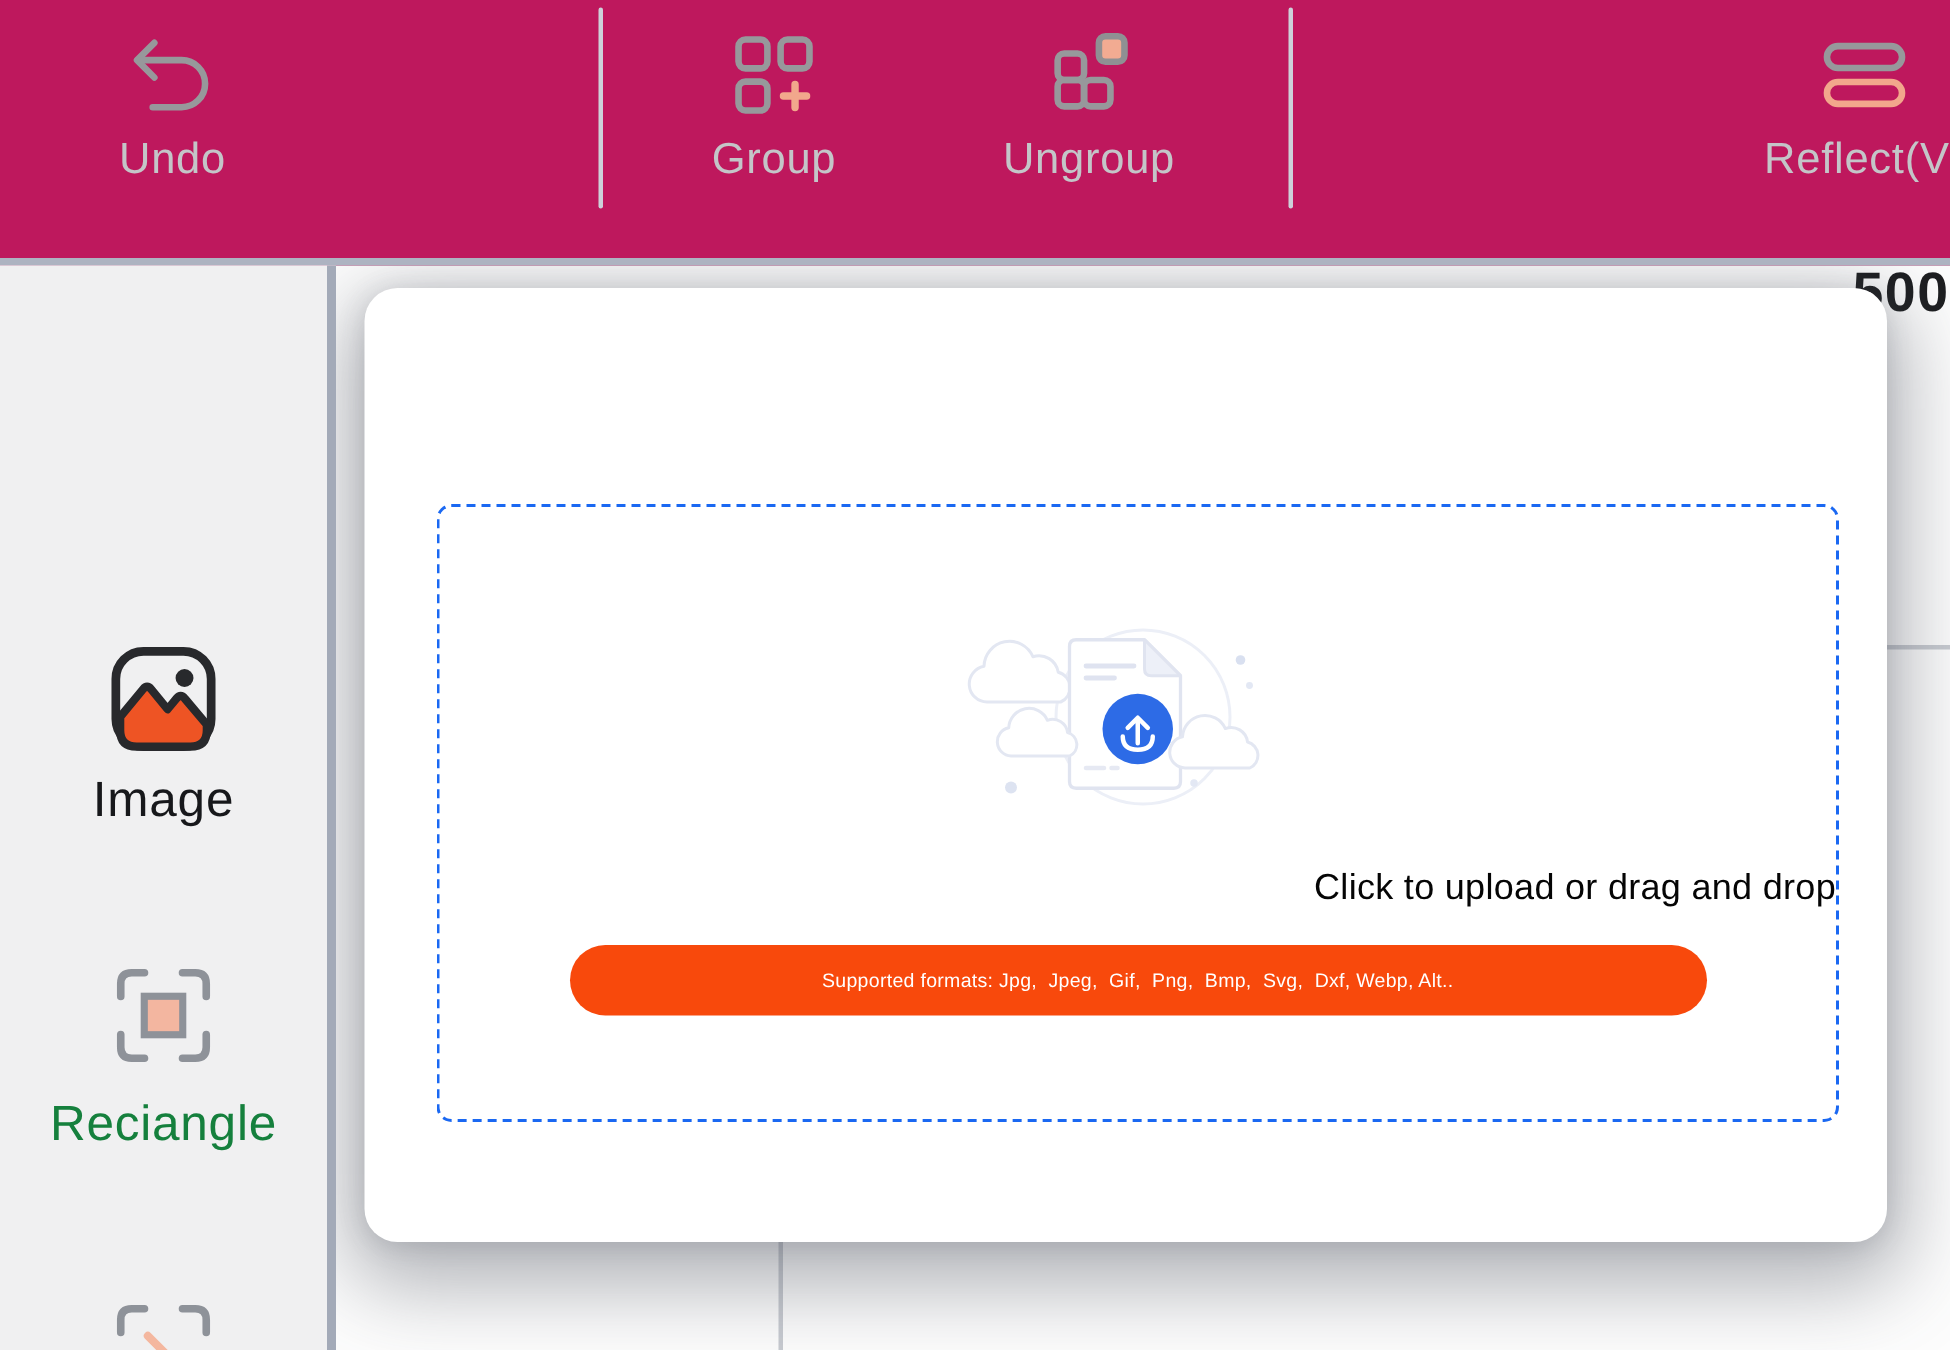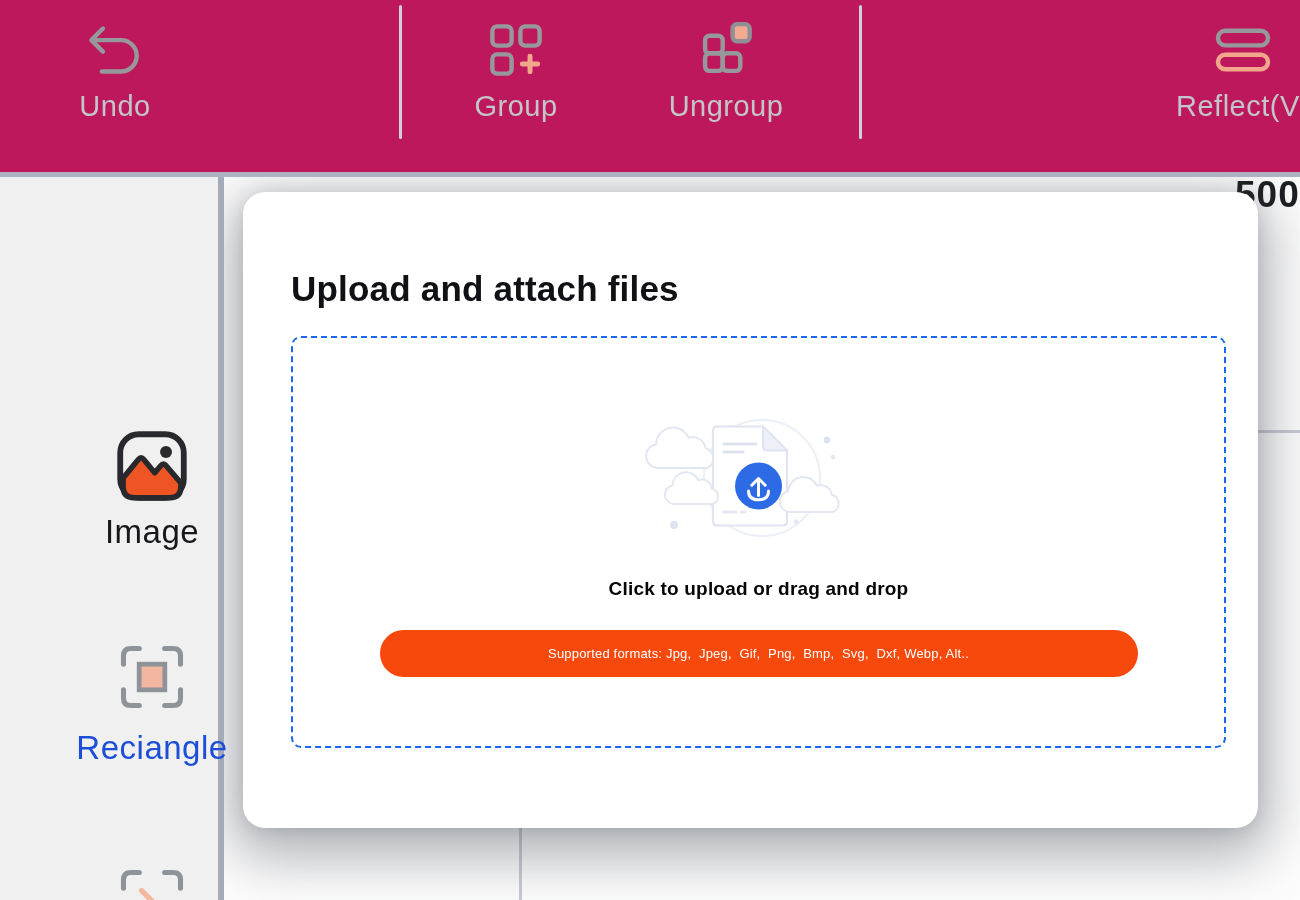--- a/index.html
+++ b/index.html
@@ -24,37 +24,37 @@
   .tb .tlabel{font-size:29px;letter-spacing:.5px;color:#c4c5c8;margin-top:4px;}
   .tb-undo{left:20px}.tb-redo{left:192px}.tb-group{left:421px}
   .tb-ungroup{left:631px}.tb-reflecth{left:911px}.tb-reflectv{left:1148px}
   .tdivider{position:absolute;top:5px;width:3px;height:134px;background:#cdd1d9;border-radius:2px;}
   .tdiv-1{left:399px}.tdiv-2{left:859px}
 
   
   .sidebar{position:absolute;left:0;top:177px;width:218px;bottom:0;background:#f0f0f1;
            border-right:6px solid #a3aab8;z-index:10;}
   .si{position:absolute;left:0;width:218px;display:flex;flex-direction:column;
-      align-items:center;cursor:default;padding-left:43px;}
+      align-items:center;cursor:default;}
   .si-image{top:248px}.si-rect{top:462px}.si-line{top:686px}
-  .si .silabel{font-size:33px;letter-spacing:.5px;color:#1d4ed8;}
+  .si .silabel{font-size:33px;letter-spacing:.5px;color:#15803d;}
   .si-image .silabel{color:#17181b;margin-top:2px;}
   .si-rect .silabel,.si-line .silabel{margin-top:10px;}
 
   
   .modal{position:absolute;left:243px;top:192px;width:1015px;height:636px;background:#fff;
          border-radius:22px;z-index:5;
          box-shadow:0 18px 55px 12px rgba(73,78,90,.42),0 2px 18px rgba(73,78,90,.18);}
   .modal-title{position:absolute;left:48px;top:54px;font-size:35px;font-weight:700;
                color:#101114;letter-spacing:.2px;}
   .dropzone{position:absolute;left:48px;top:144px;width:931px;height:408px;
             border:2px dashed #1a68f2;border-radius:10px;cursor:pointer;}
   .illu{position:absolute;left:50%;top:66px;transform:translateX(-50%);}
-  .hint{position:absolute;left:0;top:240px;width:100%;text-align:center;
-        font-size:19px;font-weight:700;color:#050505;letter-spacing:.2px;}
+  .hint{position:absolute;left:0;top:240px;width:100%;text-align:right;
+        font-size:24px;font-weight:400;color:#050505;letter-spacing:.2px;}
   .pill{position:absolute;left:50%;top:292px;transform:translateX(-50%);
         width:758px;height:47px;border-radius:24px;background:#f8490c;color:#ffffff;
         display:flex;align-items:center;justify-content:center;
         font-size:13px;font-weight:500;letter-spacing:.2px;white-space:pre;}
 </style>
 </head>
 <body>
 
 <div class="stage">
 
@@ -153,21 +153,20 @@
           <path d="M21 16v2.7Q21 21 18.7 21H16" stroke="#8e9299" stroke-width="1.6"></path>
           <path d="M8 21H5.3Q3 21 3 18.7V16" stroke="#8e9299" stroke-width="1.6"></path>
           <path d="M8.7 8.7 15.3 15.3" stroke="#F4B79F" stroke-width="1.7"></path>
         </svg>
       </span>
 
     </div>
   </aside>
 
   <div class="modal">
-    <h1 class="modal-title">Upload and attach files</h1>
 
     <div class="dropzone">
 
       <div class="illu">
         <svg width="230" height="150" viewBox="0 0 230 150" fill="none">
           <circle cx="118" cy="74" r="58" stroke="#ECEFF7" stroke-width="2"></circle>
           <path d="M14 64 a12 12 0 0 1 -2 -23.8 a17 17 0 0 1 32.6 -6.4 a13 13 0 0 1 16.9 10.4 a10.5 10.5 0 0 1 1.6 19.8 z" fill="#ffffff" stroke="#E3E7F2" stroke-width="2" stroke-linejoin="round"></path>
           <path d="M69 27 q0-4.5 4.5-4.5 H119 L143 46.5 V117 q0 4.5-4.5 4.5 h-65 q-4.5 0-4.5-4.5 z" fill="#ffffff" stroke="#E0E4F0" stroke-width="2.2" stroke-linejoin="round"></path>
           <path d="M119 22.5 V42 q0 4.5 4.5 4.5 H143 Z" fill="#EDF0F8" stroke="#E0E4F0" stroke-width="2" stroke-linejoin="round"></path>
           <path d="M80 40 h32 M80 48 h19" stroke="#DFE3F0" stroke-width="3.2" stroke-linecap="round"></path>

